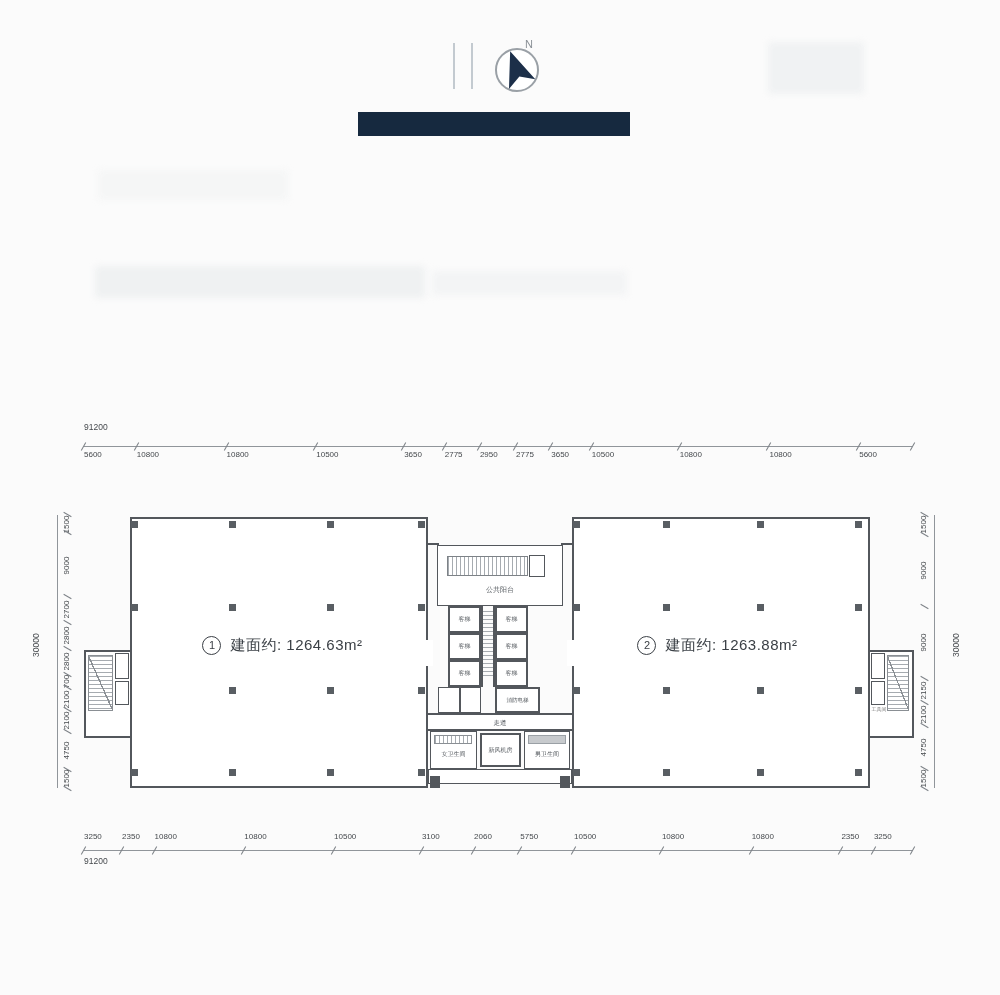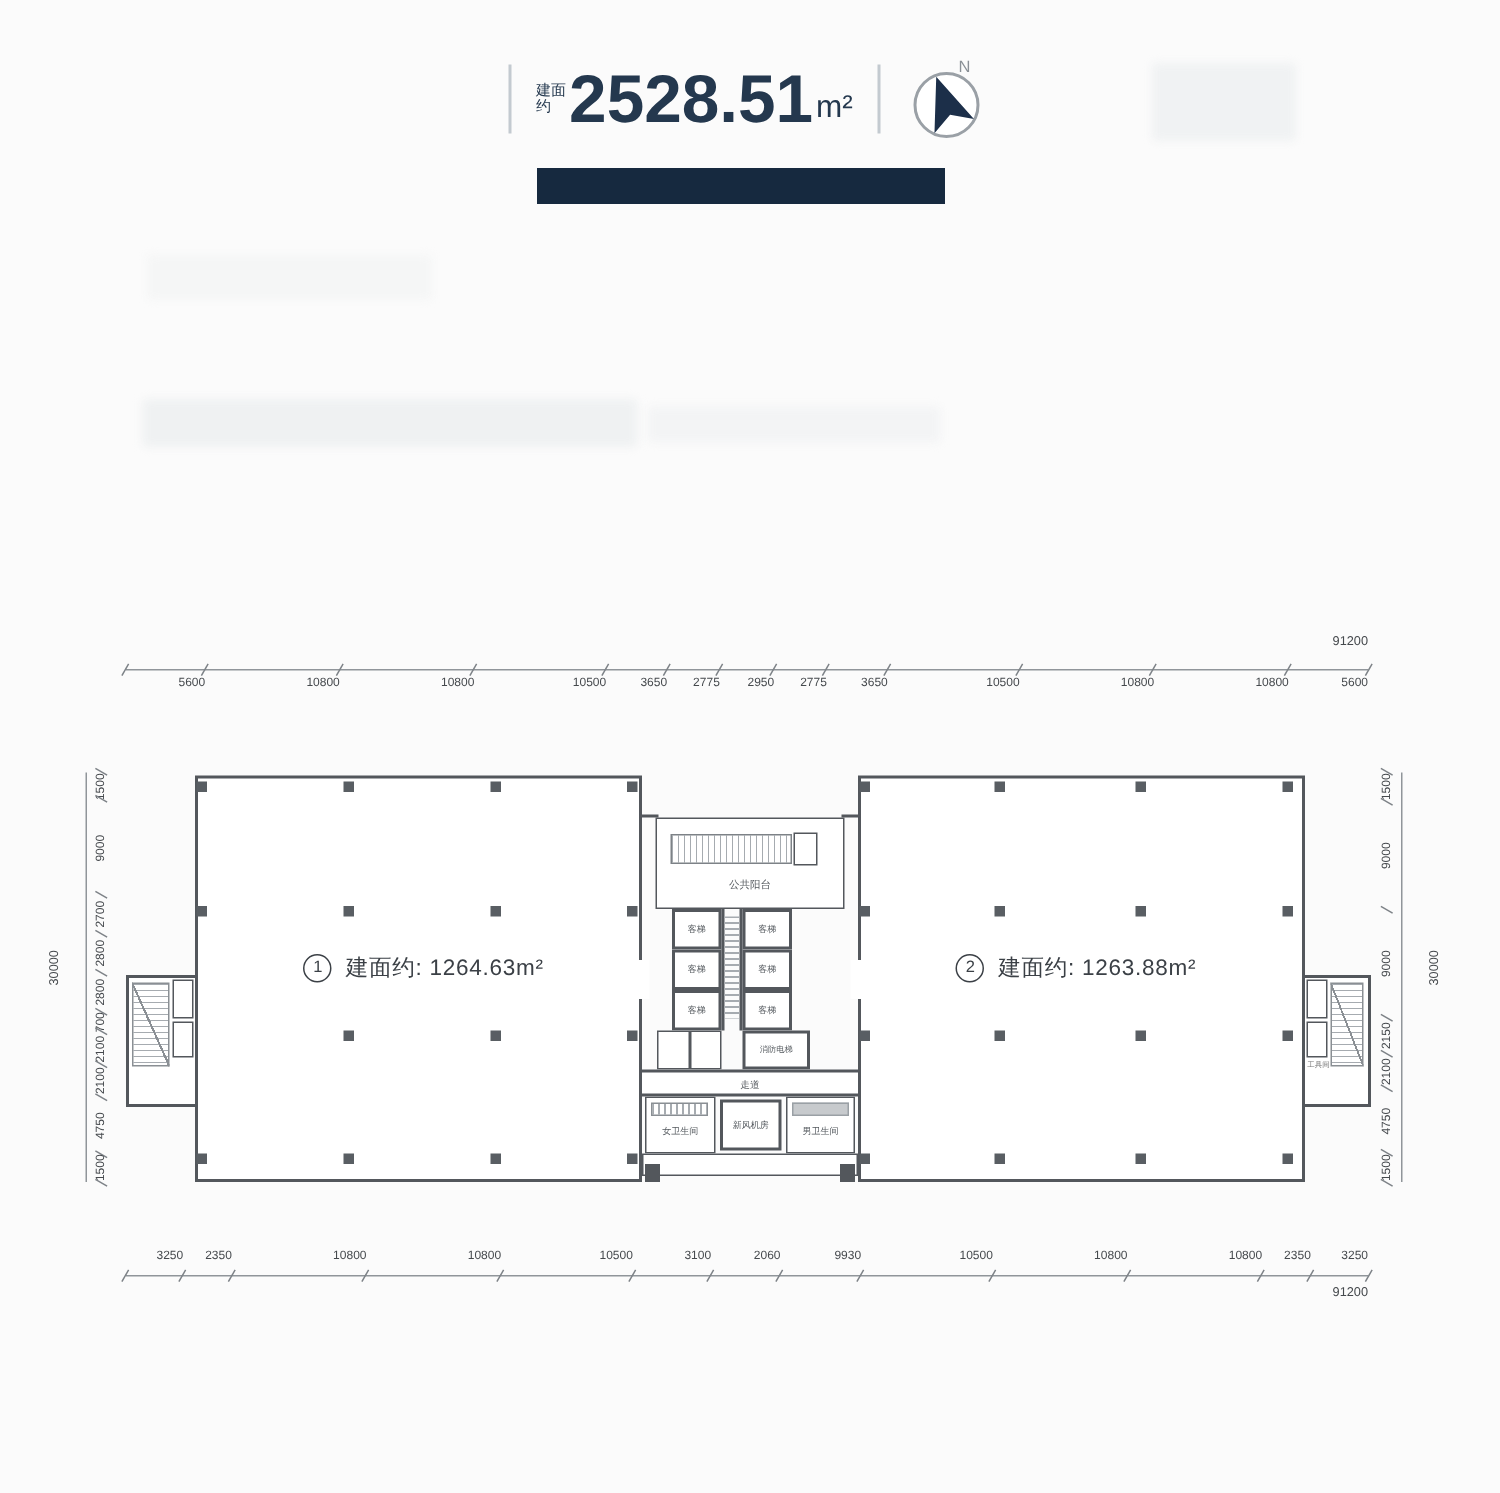--- a/index.html
+++ b/index.html
@@ -22,30 +22,30 @@
   .area-prefix{display:flex;flex-direction:column;justify-content:center;font-size:10px;line-height:1.15;color:#24384e;margin-right:2px;}
   .area-value{font-size:45px;font-weight:600;color:#24384e;}
   .area-unit{font-size:21px;color:#24384e;position:relative;top:6px;margin-left:2px;}
   .compass{width:58px;height:58px;}
   .navy-bar{position:absolute;left:358px;top:112px;width:272px;height:24px;background:#16293f;}
 
   
   .hstrip{position:absolute;left:84px;width:828px;height:34px;}
   .hstrip .line{position:absolute;left:0;right:0;height:0;border-top:1px solid #90959a;}
   .hstrip .segs{position:absolute;left:0;right:0;display:flex;}
-  .hseg{position:relative;text-align:right;font-size:8px;color:#45494d;min-width:0;white-space:nowrap;}
+  .hseg{position:relative;text-align:left;font-size:8px;color:#45494d;min-width:0;white-space:nowrap;}
   .hseg::before{content:"";position:absolute;left:-1px;width:1px;height:9px;background:#7d8287;transform:rotate(30deg);}
   .hseg:last-child::after{content:"";position:absolute;right:-1px;width:1px;height:9px;background:#7d8287;transform:rotate(30deg);}
   .strip-top .line{top:6px;}
   .strip-top .segs{top:10px;}
   .strip-top .hseg::before,.strip-top .hseg:last-child::after{top:-8px;}
   .strip-bottom .line{top:20px;}
   .strip-bottom .segs{top:2px;}
   .strip-bottom .hseg::before,.strip-bottom .hseg:last-child::after{top:14px;}
-  .htotal{position:absolute;left:84px;width:828px;text-align:right;font-size:8.5px;color:#45494d;}
+  .htotal{position:absolute;left:84px;width:828px;text-align:left;font-size:8.5px;color:#45494d;}
 
   .vstrip{position:absolute;top:515px;height:273px;width:48px;}
   .vline{position:absolute;top:0;bottom:0;width:0;border-left:1px solid #90959a;}
   .vsegs{position:absolute;top:0;bottom:0;width:16px;display:flex;flex-direction:column;}
   .vseg{position:relative;min-height:0;display:flex;align-items:center;justify-content:center;}
   .vseg span{transform:rotate(-90deg);font-size:8px;color:#45494d;white-space:nowrap;}
   .vseg::before{content:"";position:absolute;top:-1px;height:1px;width:9px;background:#7d8287;transform:rotate(30deg);}
   .vseg:last-child::after{content:"";position:absolute;bottom:-1px;height:1px;width:9px;background:#7d8287;transform:rotate(30deg);}
   .vtotal{position:absolute;top:50%;font-size:8.5px;color:#45494d;transform:rotate(-90deg) translateX(50%);white-space:nowrap;}
 
@@ -72,28 +72,20 @@
 
 <div class="screen">
 
   <div class="wm wm1"></div>
   <div class="wm wm2"></div>
   <div class="wm wm3"></div>
   <div class="wm wm4"></div>
 
   <div class="header">
     <div class="hdr-divider"></div>
-    <div class="area-group">
-      <span class="area-prefix">
-        <span>建面</span>
-        <span>约</span>
-      </span>
-      <span class="area-value">2528.51</span>
-      <span class="area-unit">m²</span>
-    </div>
     <div class="hdr-divider"></div>
     <svg class="compass" viewBox="0 0 58 58">
       <text x="36" y="11" font-size="11" fill="#8a9096">N</text>
       <circle cx="28" cy="33" r="21" fill="#ffffff" stroke="#9aa0a6" stroke-width="2"></circle>
       <g transform="rotate(-20 28 33)">
         <polygon points="28,13 42,48 28,40 14,48" fill="#1c2f49"></polygon>
       </g>
     </svg>
   </div>
   <div class="navy-bar"></div>
@@ -121,21 +113,21 @@
   <div class="hstrip strip-bottom" style="top:830px;text-decoration:underline;">
     <div class="line"></div>
     <div class="segs" id="segs-bottom">
         <div class="hseg" style="flex-grow: 3250;">3250</div>
         <div class="hseg" style="flex-grow: 2350;">2350</div>
         <div class="hseg" style="flex-grow: 10800;">10800</div>
         <div class="hseg" style="flex-grow: 10800;">10800</div>
         <div class="hseg" style="flex-grow: 10500;">10500</div>
         <div class="hseg" style="flex-grow: 5500;">3100</div>
         <div class="hseg" style="flex-grow: 4550;">2060</div>
-        <div class="hseg" style="flex-grow: 5750;">9930</div>
+        <div class="hseg" style="flex-grow: 5750;">5750</div>
         <div class="hseg" style="flex-grow: 10500;">10500</div>
         <div class="hseg" style="flex-grow: 10800;">10800</div>
         <div class="hseg" style="flex-grow: 10800;">10800</div>
         <div class="hseg" style="flex-grow: 2350;">2350</div>
         <div class="hseg" style="flex-grow: 3250;">3250</div>
       </div>
   </div>
   <div class="htotal" style="top:856px;">91200</div>
 
   <div class="vstrip" style="left:30px;">

